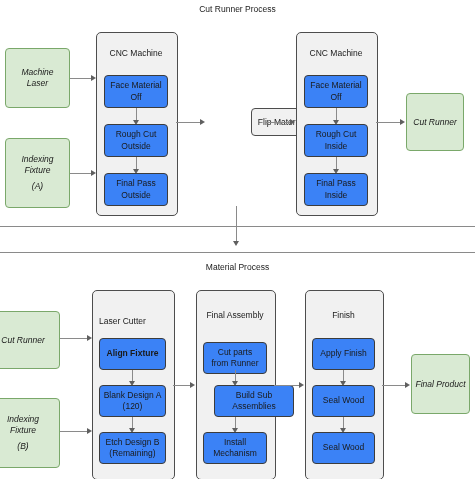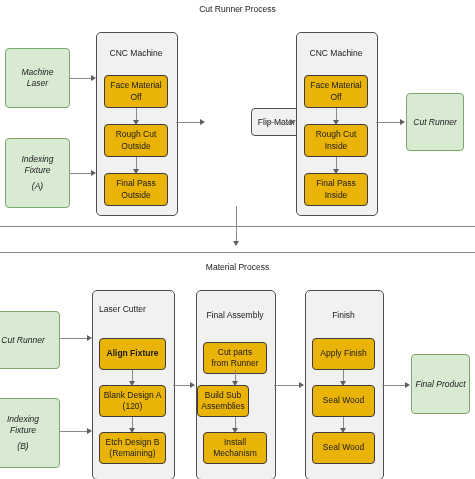--- a/index.html
+++ b/index.html
@@ -41,21 +41,21 @@
   .container-title{
     position:absolute;
     text-align:center;
     font-size:8.5px;
     color:#1a1a1a;
     white-space:nowrap;
   }
   .step{
     position:absolute;
     box-sizing:border-box;
-    background:#eab308;
+    background:#3b82f6;
     border:1px solid #3c3c3c;
     border-radius:4px;
     display:flex;
     flex-direction:column;
     align-items:center;
     justify-content:center;
     text-align:center;
     font-size:8.5px;
     line-height:1.3;
     color:#1a1a1a;
@@ -215,21 +215,21 @@
   <div class="node green" style="left:-14px;top:398px;width:74px;height:70px;">
     <span class="lbl2">Indexing</span>
     <span class="lbl2">Fixture</span>
     <span class="gap"></span>
     <span class="lbl2">(B)</span>
   </div>
   <div class="hline" style="left:60px;top:431px;width:27px;"></div>
   <div class="arrow-right" style="left:87px;top:428px;"></div>
 
   <div class="container-box" style="position:absolute;left:92px;top:290px;width:81px;height:188px;"></div>
-  <div class="container-title" style="left:92px;top:304px;width:61px;text-align:center;">Laser Cutter</div>
+  <div class="container-title" style="left:92px;top:316px;width:61px;text-align:center;">Laser Cutter</div>
 
   <div class="step" style="left:99px;top:338px;width:67px;height:32px;font-weight:bold;">
     <span>Align Fixture</span>
   </div>
   <div class="vline" style="left:132px;top:370px;height:13px;"></div>
   <div class="arrow-down" style="left:128.8px;top:381px;"></div>
 
   <div class="step" style="left:99px;top:385px;width:67px;height:32px;">
     <span>Blank Design A</span>
     <span>(120)</span>
@@ -248,21 +248,21 @@
   <div class="container-box" style="position:absolute;left:196px;top:290px;width:78px;height:188px;"></div>
   <div class="container-title" style="left:196px;top:310px;width:78px;">Final Assembly</div>
 
   <div class="step" style="left:203px;top:342px;width:64px;height:32px;">
     <span>Cut parts</span>
     <span>from Runner</span>
   </div>
   <div class="vline" style="left:235px;top:370px;height:13px;"></div>
   <div class="arrow-down" style="left:231.8px;top:381px;"></div>
 
-  <div class="step" style="left:197px;top:385px;width:52px;height:32px;justify-content:center;">
+  <div class="step" style="left:214px;top:385px;width:80px;height:32px;justify-content:center;">
     <span>Build Sub</span>
     <span>Assemblies</span>
   </div>
   <div class="vline" style="left:235px;top:417px;height:13px;"></div>
   <div class="arrow-down" style="left:231.8px;top:428px;"></div>
 
   <div class="step" style="left:203px;top:432px;width:64px;height:32px;">
     <span>Install</span>
     <span>Mechanism</span>
   </div>

